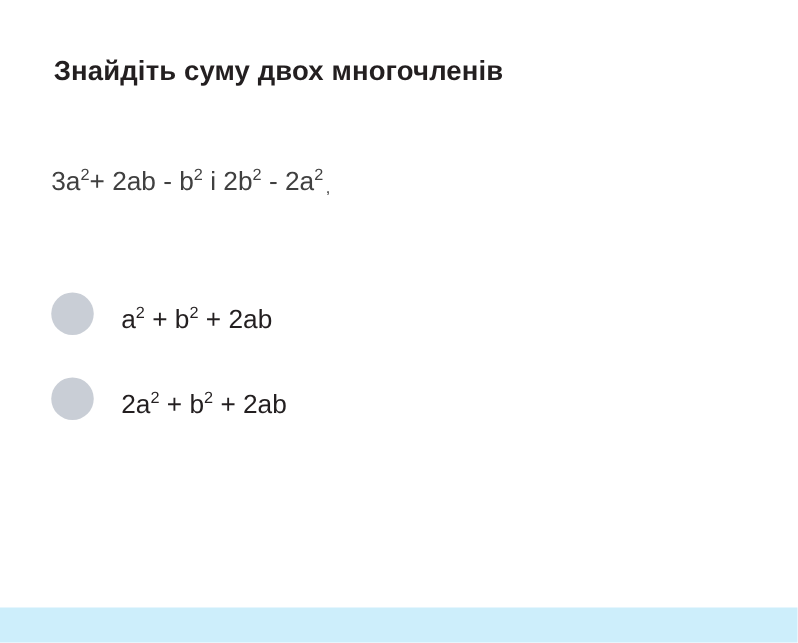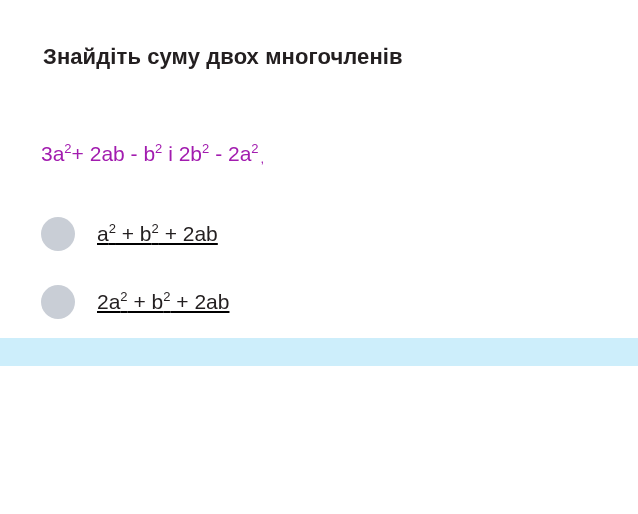--- a/index.html
+++ b/index.html
@@ -9,63 +9,62 @@
   body {
     width: 638px;
     height: 514px;
     background: #ffffff;
     font-family: "Liberation Sans", sans-serif;
     overflow: hidden;
   }
   .slide {
     position: relative;
     width: 638px;
-    height: 366px;
+    height: 514px;
     background: #ffffff;
     box-sizing: border-box;
   }
   .question-title {
     position: absolute;
     left: 43px;
     top: 44px;
     font-size: 22px;
     font-weight: bold;
     color: #231f20;
     letter-spacing: 0.1px;
     white-space: nowrap;
   }
   .expression {
     position: absolute;
     left: 41px;
-    top: 142px;
+    top: 134px;
     font-size: 21px;
-    color: #a21caf;
+    color: #404040;
     white-space: nowrap;
   }
   .expression .tail {
     font-size: 13px;
     vertical-align: -2px;
     padding-left: 2px;
   }
   sup {
     font-size: 0.62em;
     vertical-align: super;
     line-height: 0;
   }
   .options {
     position: absolute;
     left: 41px;
     top: 200px;
     width: 520px;
   }
   .option {
     display: flex;
-    align-items: center;
+    align-items: flex-end;
     height: 68px;
-    text-decoration: underline;
   }
   .radio {
     width: 34px;
     height: 34px;
     border-radius: 50%;
     background: #c9ced6;
     flex: 0 0 auto;
   }
   .option-text {
     margin-left: 22px;

